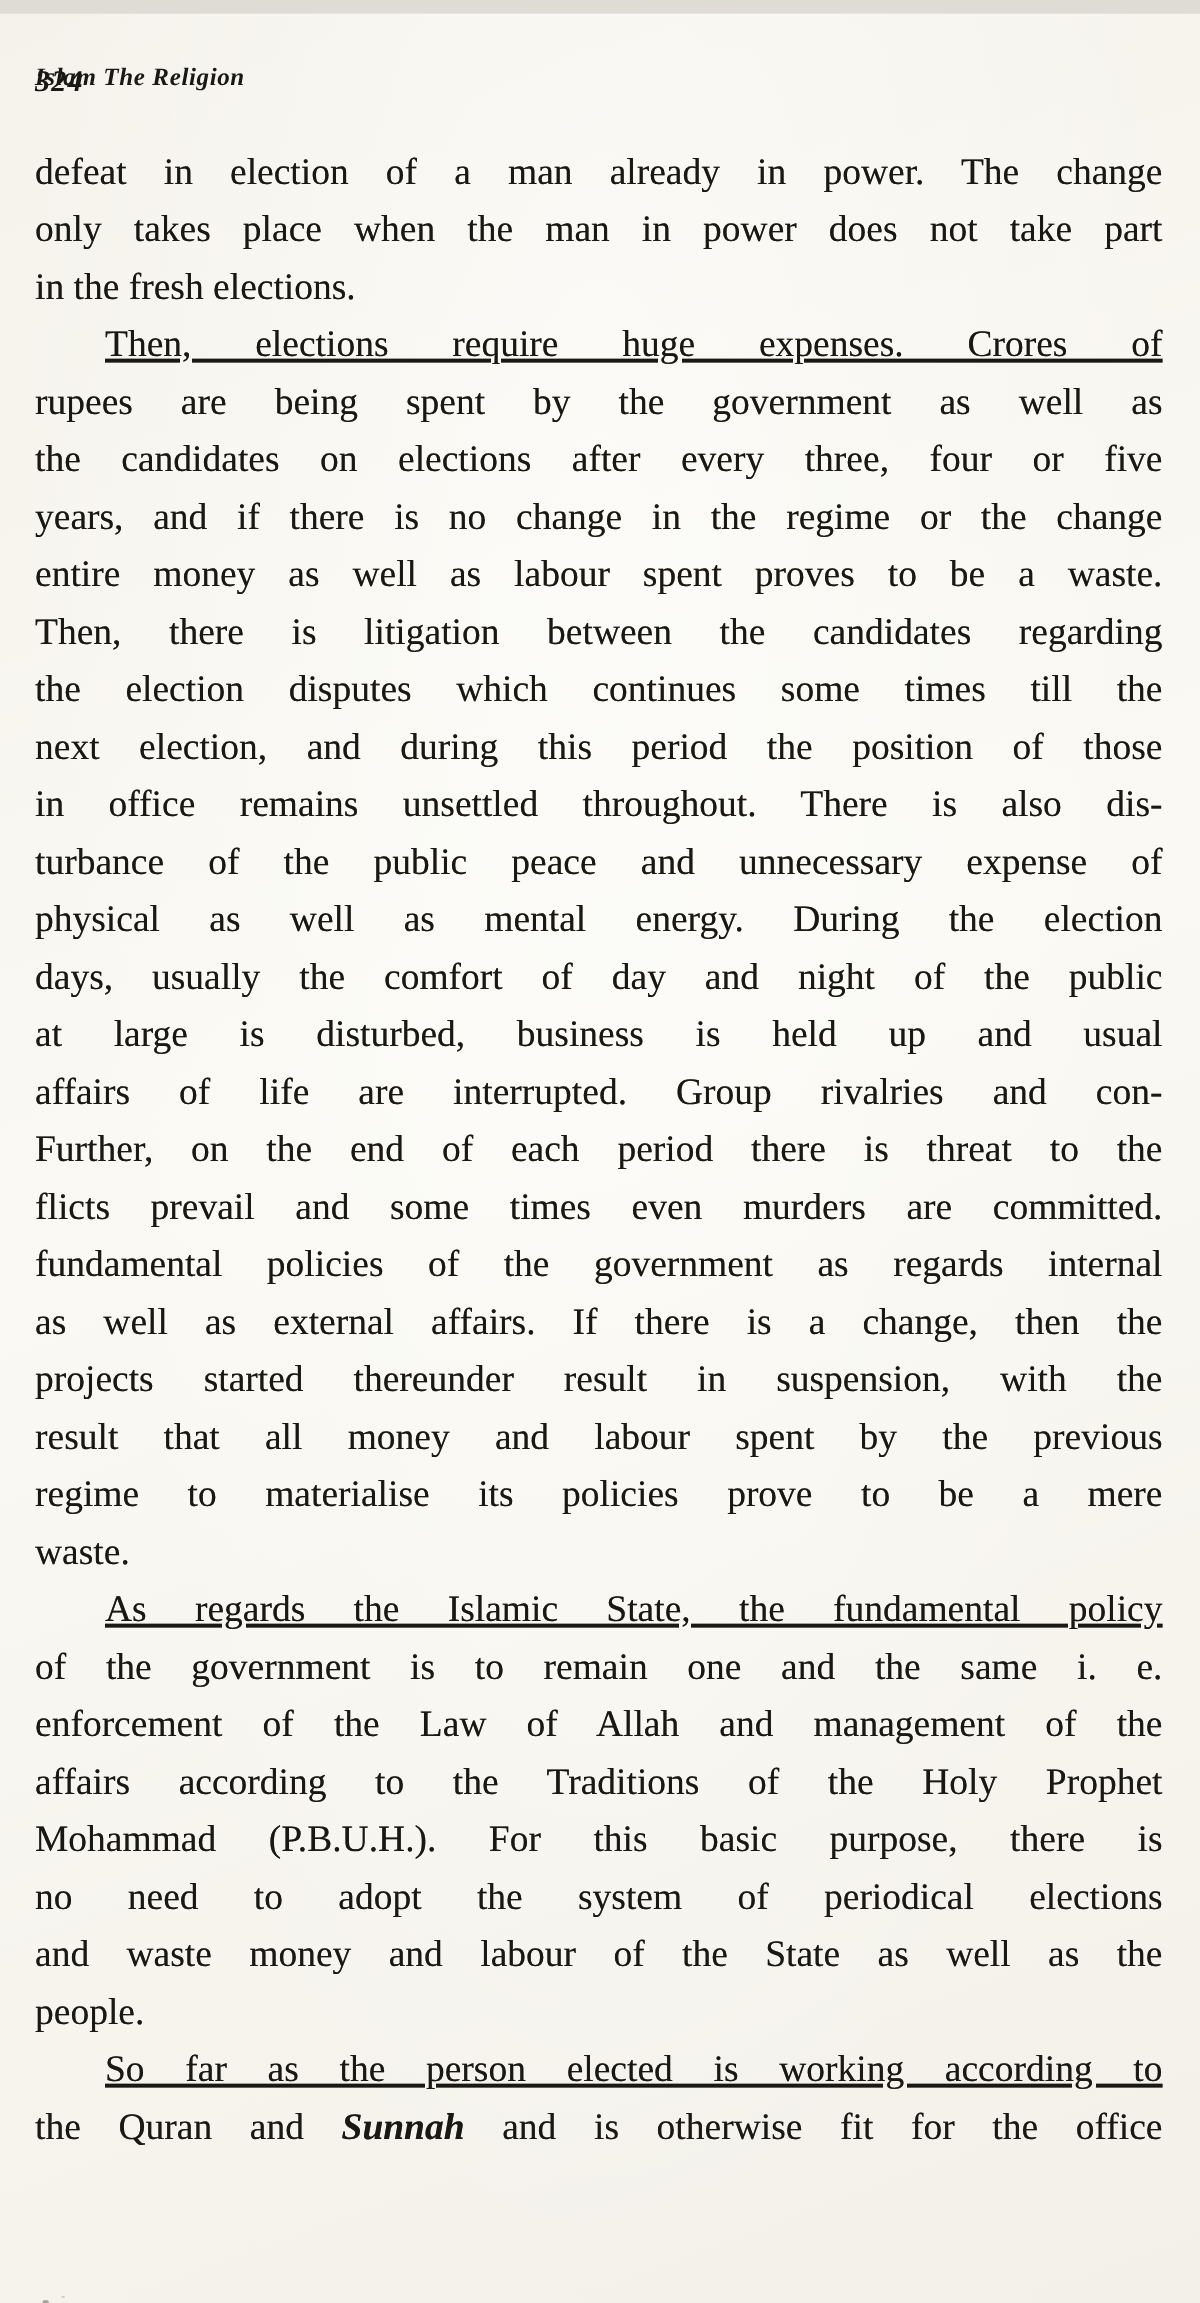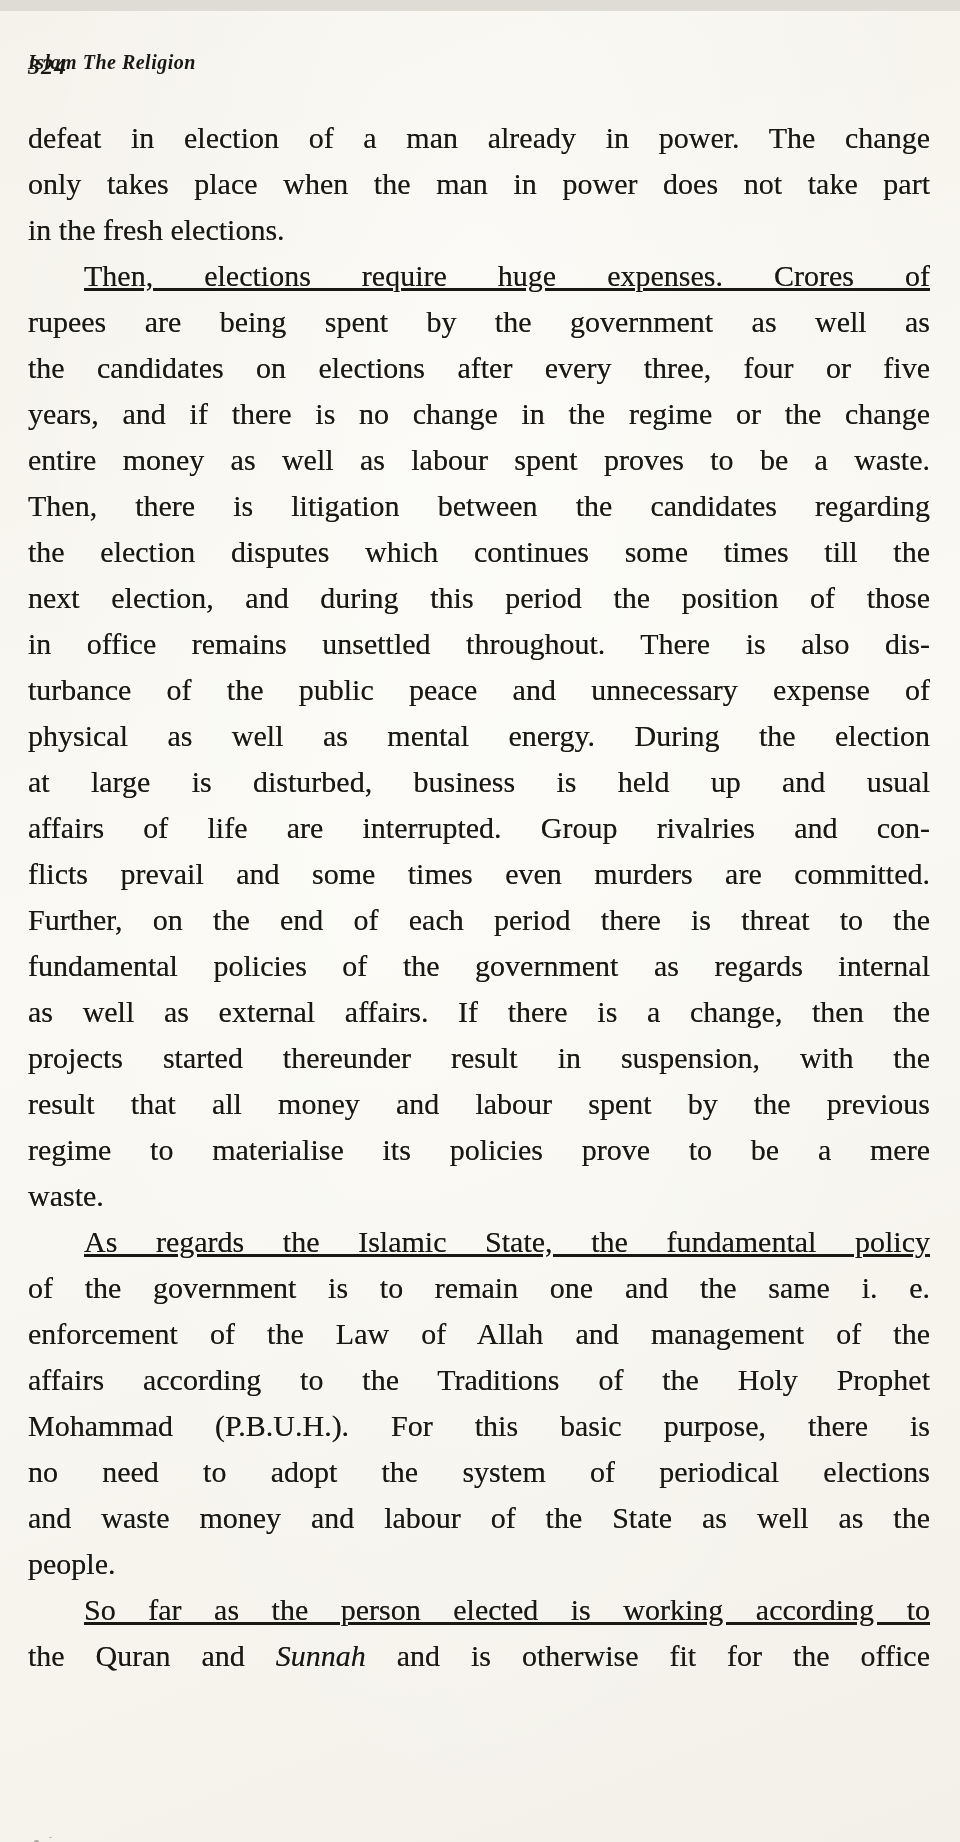--- a/index.html
+++ b/index.html
@@ -52,21 +52,21 @@
     line-height: 46px;
     text-shadow: 0 0 0.5px rgba(25,24,19,0.65);
   }
   .paragraph { margin: 0; }
   .line {
     text-align: justify;
     text-align-last: justify;
   }
   .line.last { text-align-last: left; }
   .line.indent { text-indent: 56px; text-decoration: underline; }
-  .em { font-style: italic; }
+  .em { font-style: italic; font-weight: bold; }
   .scan-speck {
     position: absolute;
     left: 34px;
     bottom: 10px;
     width: 5px;
     height: 3px;
     background: rgba(70,70,60,0.45);
     border-radius: 50%;
     box-shadow: 14px -4px 0 -1px rgba(70,70,60,0.35), 150px 2px 0 -1px rgba(70,70,60,0.25);
   }
@@ -90,24 +90,25 @@
         <div class="line"><span>rupees are being spent by the government as well as</span></div>
         <div class="line"><span>the candidates on elections after every three, four or five</span></div>
         <div class="line"><span>years, and if there is no change in the regime or the change</span></div>
         <div class="line"><span>entire money as well as labour spent proves to be a waste.</span></div>
         <div class="line"><span>Then, there is litigation between the candidates regarding</span></div>
         <div class="line"><span>the election disputes which continues some times till the</span></div>
         <div class="line"><span>next election, and during this period the position of those</span></div>
         <div class="line"><span>in office remains unsettled throughout.  There is also dis-</span></div>
         <div class="line"><span>turbance of the public peace and unnecessary expense of</span></div>
         <div class="line"><span>physical as well as mental energy.  During the election</span></div>
+        <div class="line"><span>days, usually the comfort of day and night of the public</span></div>
         <div class="line"><span>at large is disturbed, business is held up and usual</span></div>
         <div class="line"><span>affairs of life are interrupted.  Group rivalries and con-</span></div>
+        <div class="line"><span>Further, on the end of each period there is threat to the</span></div>
         <div class="line"><span>flicts prevail and some times even murders are committed.</span></div>
-        <div class="line"><span>Further, on the end of each period there is threat to the</span></div>
         <div class="line"><span>fundamental policies of the government as regards internal</span></div>
         <div class="line"><span>as well as external affairs.  If there is a change, then the</span></div>
         <div class="line"><span>projects started thereunder result in suspension, with the</span></div>
         <div class="line"><span>result that all money and labour spent by the previous</span></div>
         <div class="line"><span>regime to materialise its policies prove to be a mere</span></div>
         <div class="line last"><span>waste.</span></div>
       </div>
       <div class="paragraph">
         <div class="line indent"><span>As regards the Islamic State, the fundamental policy</span></div>
         <div class="line"><span>of the government is to remain one and the same i. e.</span></div>

